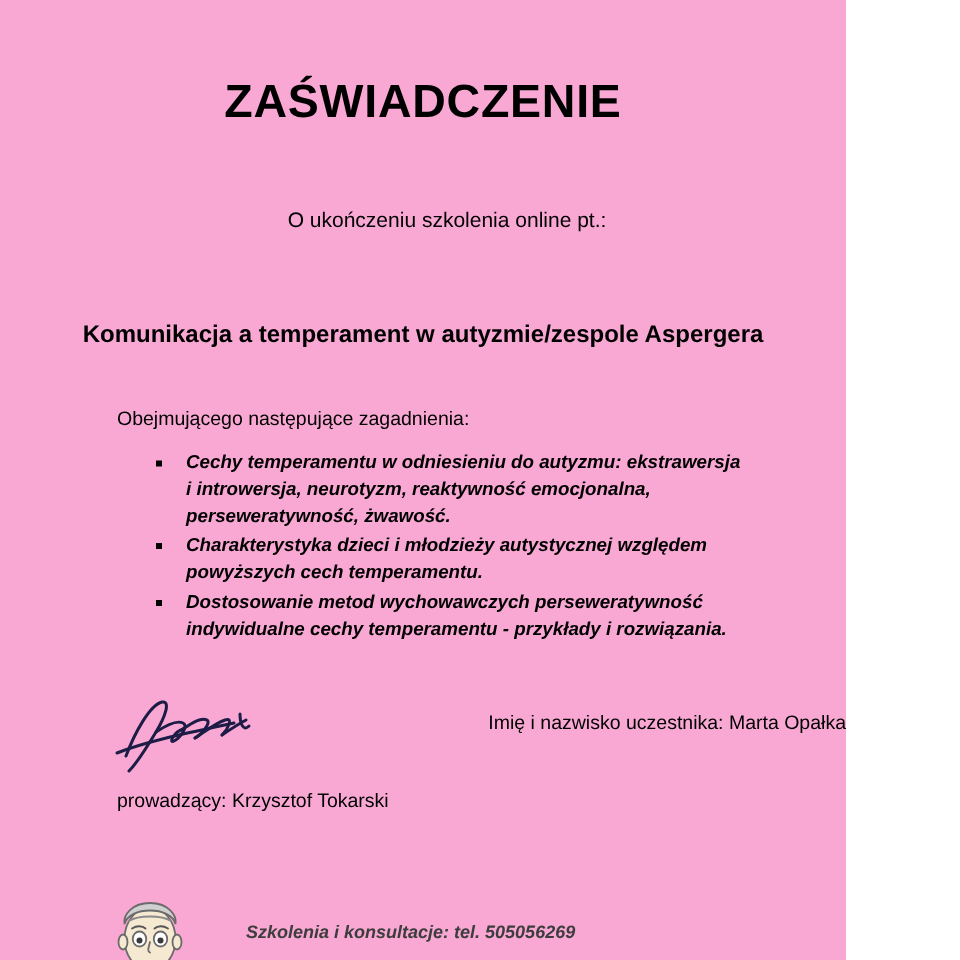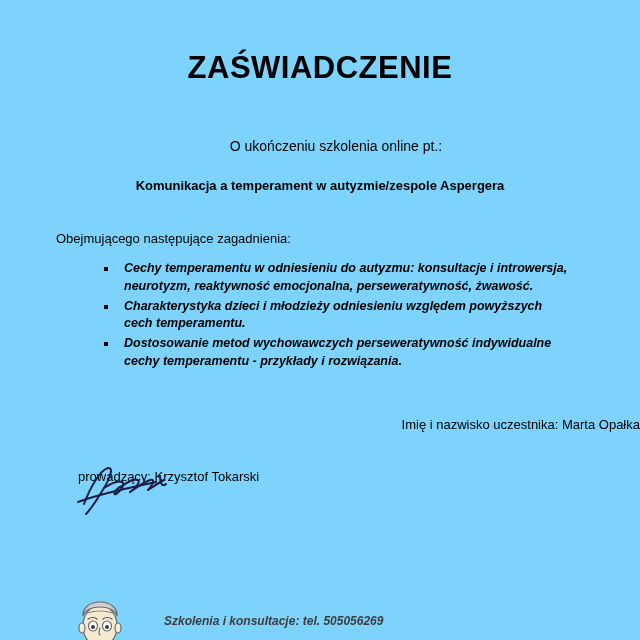--- a/index.html
+++ b/index.html
@@ -2,49 +2,49 @@
 <html><head>
 <meta charset="utf-8">
 <style>
   html, body {
     margin: 0;
     padding: 0;
     background: #ffffff;
   }
   .page {
     position: relative;
-    width: 640px;
+    width: 564px;
     height: 640px;
-    background: #7dd3fc;
+    background: #f9a8d4;
     overflow: hidden;
     font-family: "Liberation Sans", sans-serif;
     color: #000000;
   }
   .title {
     margin-top: 50px;
     text-align: center;
     font-size: 31px;
     font-weight: bold;
     letter-spacing: 0.5px;
   }
   .subtitle {
     margin-top: 52px;
     text-align: center;
     font-size: 14px;
     padding-left: 32px;
   }
   .course-title {
-    margin-top: 24px;
+    margin-top: 61px;
     text-align: center;
-    font-size: 13px;
+    font-size: 16px;
     font-weight: bold;
   }
   .topics-intro {
     margin-top: 38px;
-    margin-left: 56px;
+    margin-left: 78px;
     font-size: 13px;
   }
   ul.topics {
     margin: 14px 70px 0 118px;
     padding: 0;
     list-style-type: square;
     font-size: 12.5px;
     font-style: italic;
     font-weight: bold;
     line-height: 1.42;
@@ -102,22 +102,22 @@
 
   <div class="title">ZAŚWIADCZENIE</div>
 
   <div class="subtitle">O ukończeniu szkolenia online pt.:</div>
 
   <div class="course-title">Komunikacja a temperament w autyzmie/zespole Aspergera</div>
 
   <div class="topics-intro">Obejmującego następujące zagadnienia:</div>
 
   <ul class="topics">
-    <li>Cechy temperamentu w odniesieniu do autyzmu: konsultacje i introwersja, neurotyzm, reaktywność emocjonalna, perseweratywność, żwawość.</li>
-    <li>Charakterystyka dzieci i młodzieży odniesieniu względem powyższych cech temperamentu.</li>
+    <li>Cechy temperamentu w odniesieniu do autyzmu: ekstrawersja i introwersja, neurotyzm, reaktywność emocjonalna, perseweratywność, żwawość.</li>
+    <li>Charakterystyka dzieci i młodzieży autystycznej względem powyższych cech temperamentu.</li>
     <li>Dostosowanie metod wychowawczych perseweratywność indywidualne cechy temperamentu - przykłady i rozwiązania.</li>
   </ul>
 
   <div class="participant-line">Imię i nazwisko uczestnika: Marta Opałka</div>
 
   <div class="trainer-line">prowadzący: Krzysztof Tokarski</div>
 
   <div class="signature-wrap">
     <svg width="110" height="70" viewBox="0 0 110 70">
       <g fill="none" stroke="#1c1c46" stroke-width="2" stroke-linecap="round" stroke-linejoin="round">

